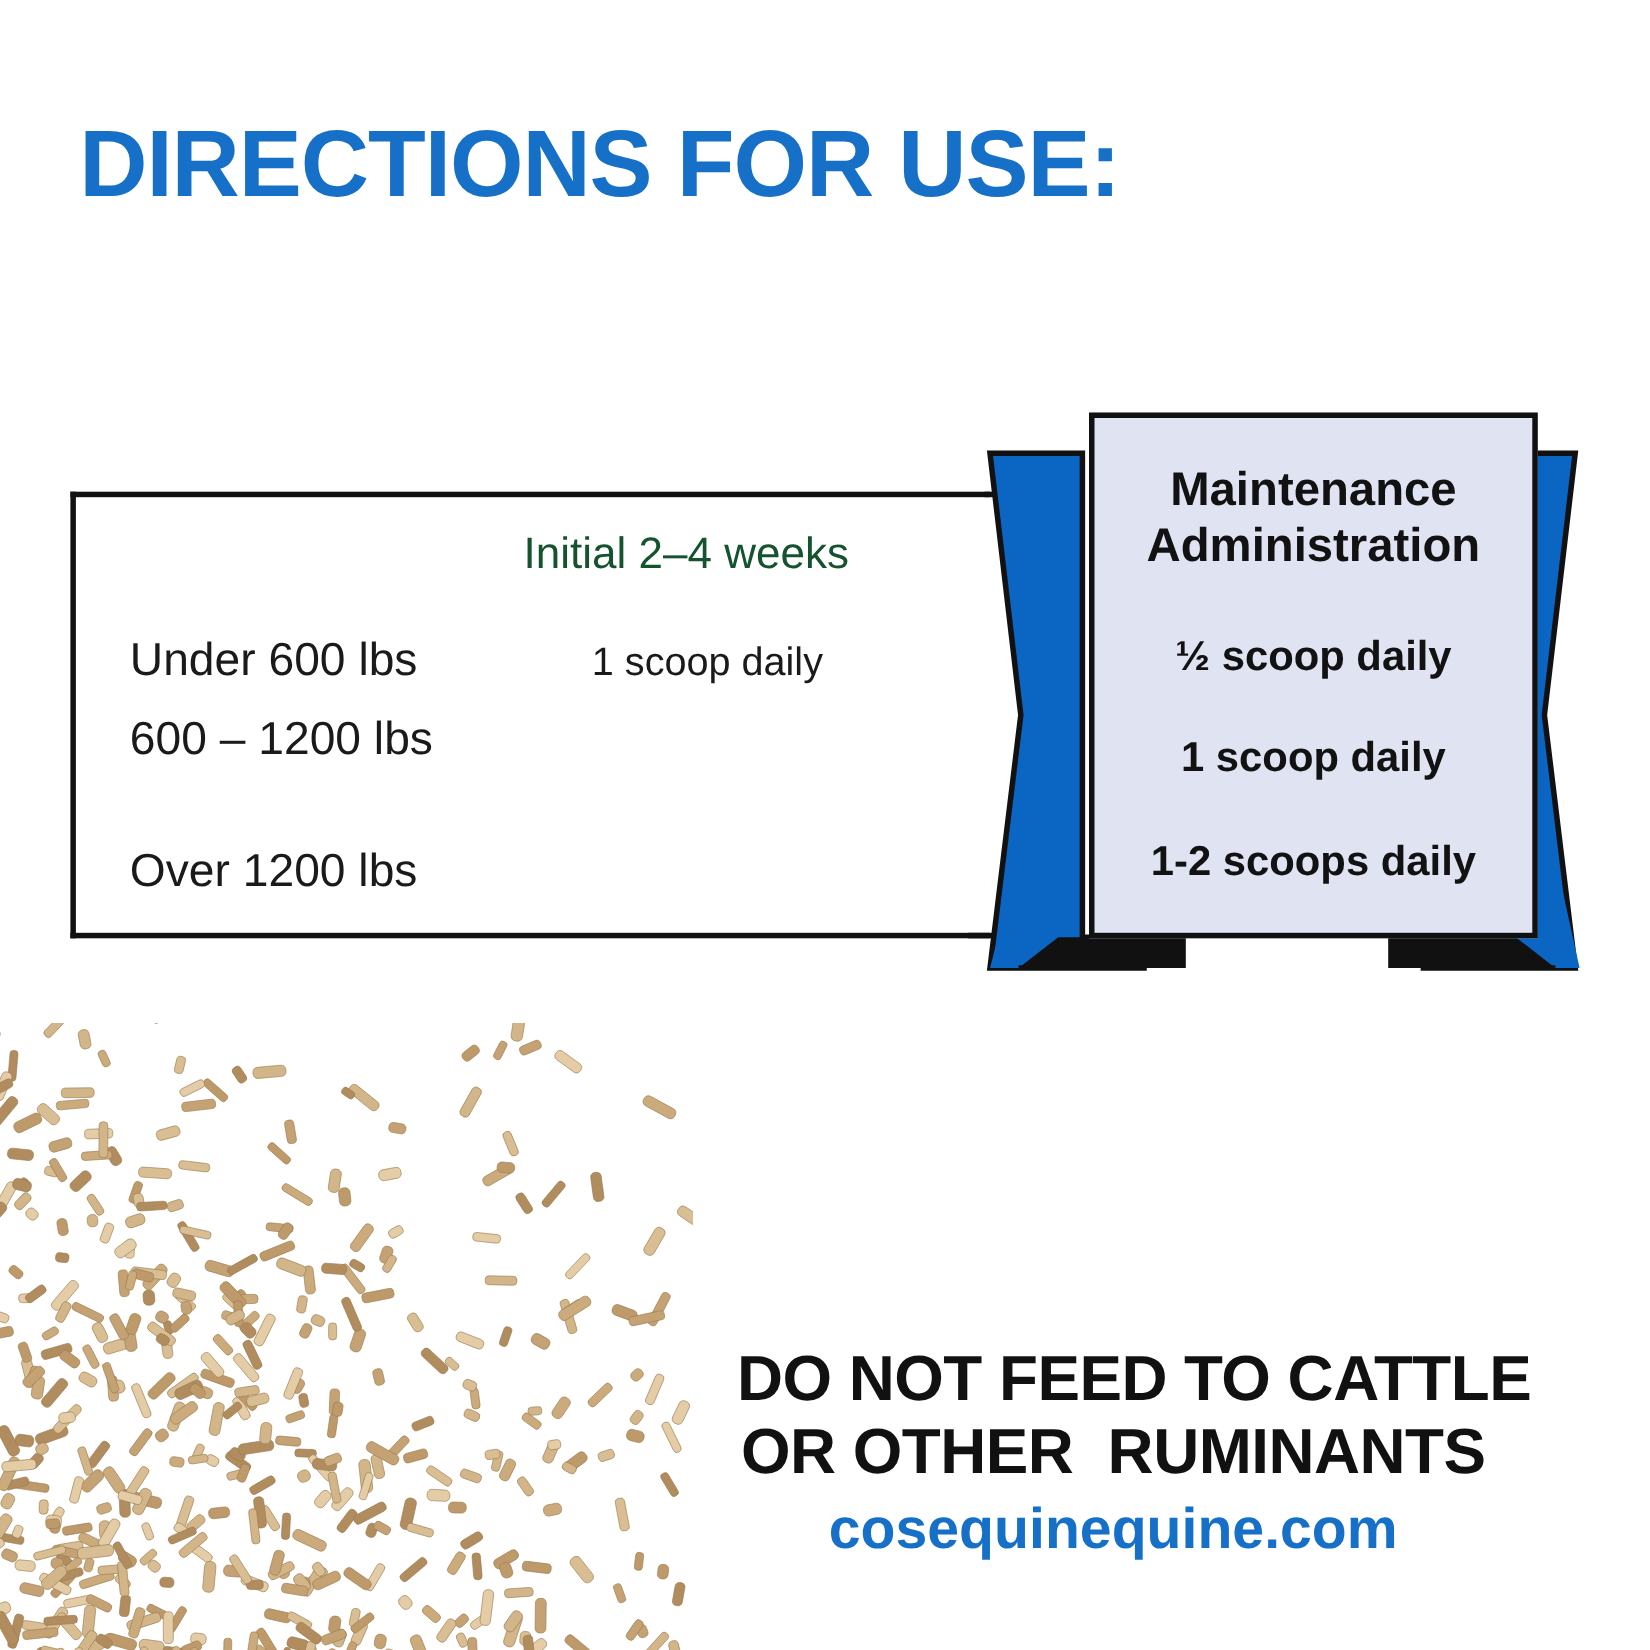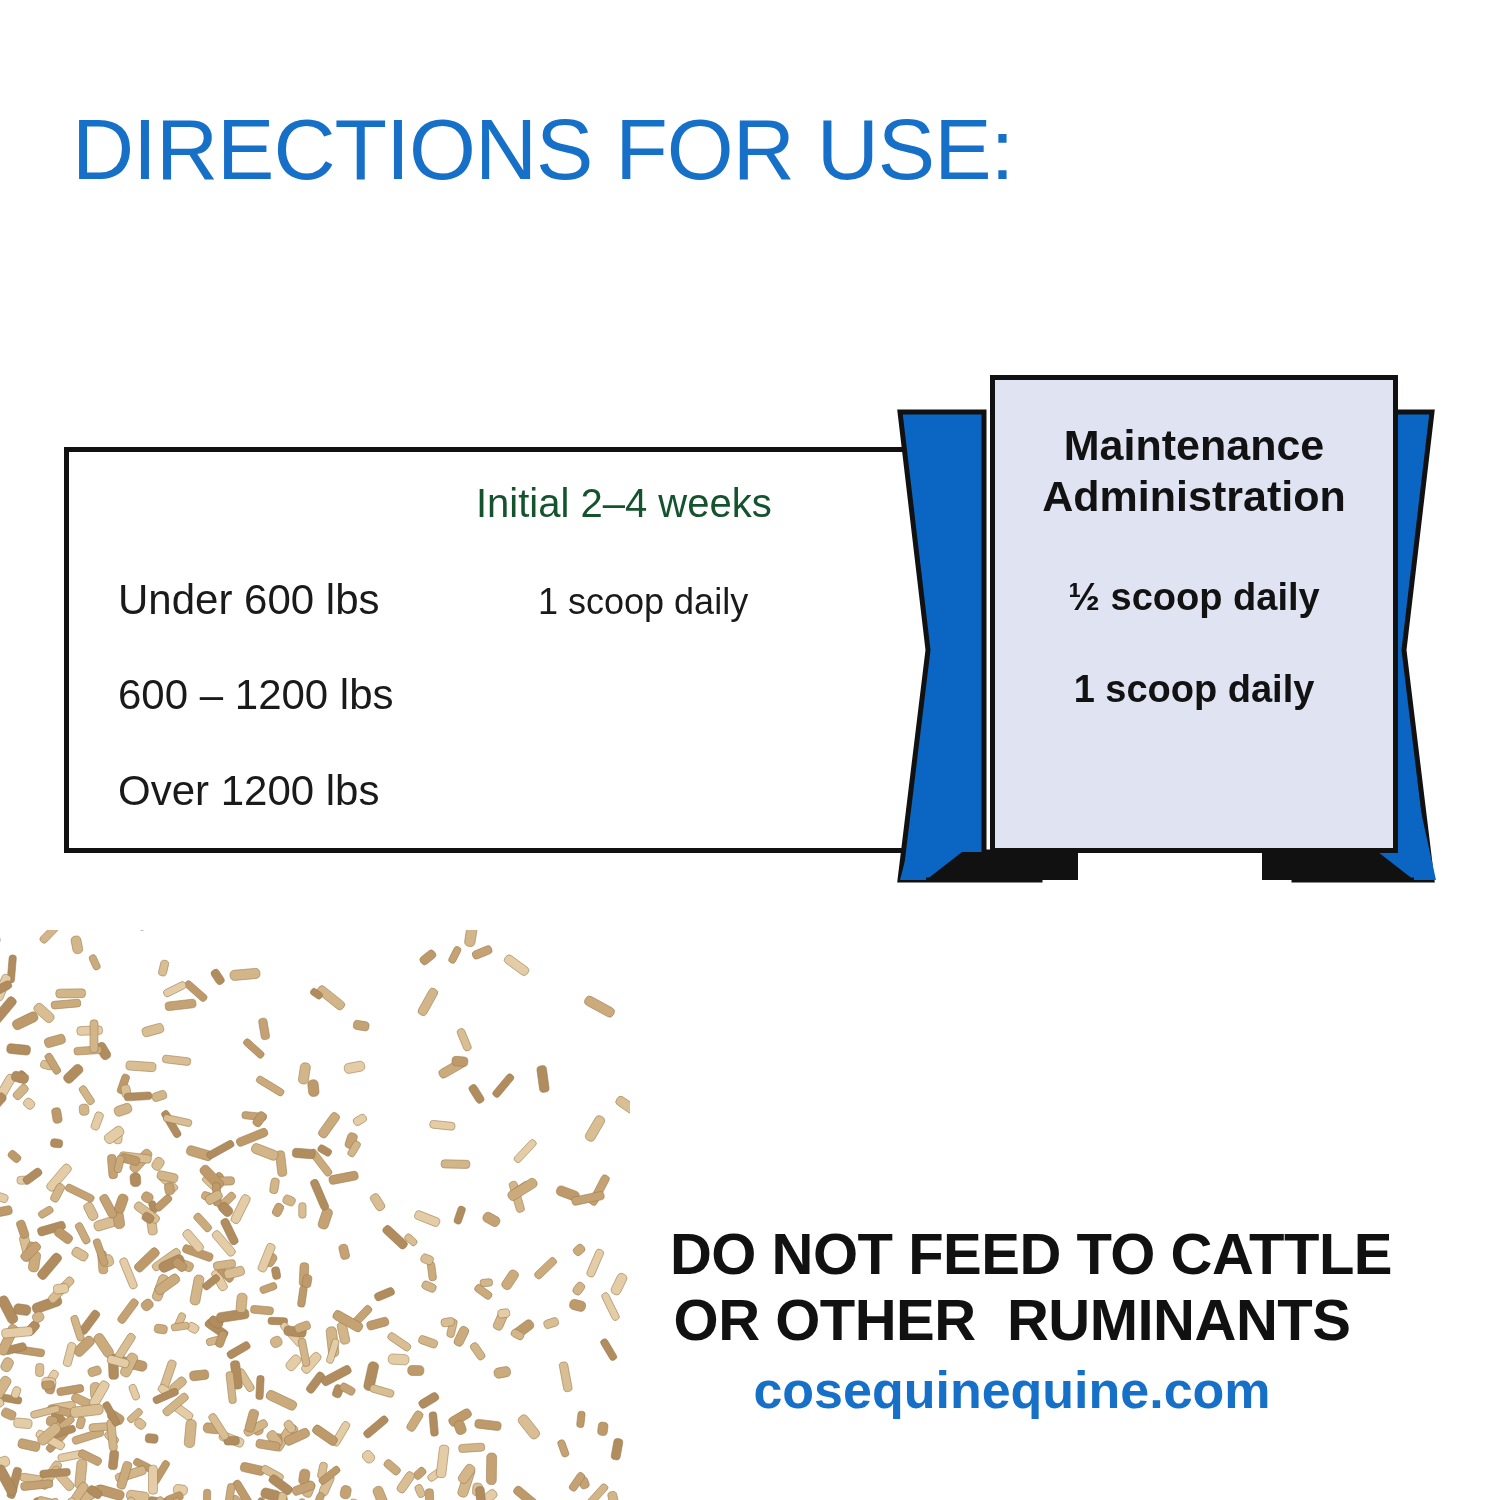--- a/index.html
+++ b/index.html
@@ -16,21 +16,21 @@
     font-family: "Liberation Sans", sans-serif;
   }
 
   
   #title {
     position: absolute;
     left: 72px;
     top: 101px;
     font-size: 86px;
     line-height: 96px;
-    font-weight: normal;
+    font-weight: bold;
     letter-spacing: -1px;
     color: #1770C8;
     white-space: nowrap;
   }
 
   
   #table-box {
     position: absolute;
     left: 64px;
     top: 447px;
@@ -77,21 +77,21 @@
   }
   .tbl-dose {
     position: absolute;
     left: 538px;
     font-size: 36px;
     font-weight: normal;
     color: #1a1a1a;
     white-space: nowrap;
   }
   .row0 { top: 576px; }
-  .row1 { top: 671px; }
+  .row1 { top: 647px; }
   .row2 { top: 767px; }
   .drow0 { top: 581px; }
   .drow1 { top: 675px; }
   .drow2 { top: 771px; }
 
   
   #ribbon-svg {
     position: absolute;
     left: 880px;
     top: 360px;
@@ -215,20 +215,21 @@
     <path d="M 534,420 L 556,520 L 534,520 Z" fill="#0B66C3"></path>
   </svg>
 
   <div id="maint-panel">
     <div id="maint-title">
       <span>Maintenance</span><br>
       <span>Administration</span>
     </div>
     <div class="maint-dose mrow0">½ scoop daily</div>
     <div class="maint-dose mrow1">1 scoop daily</div>
+    <div class="maint-dose mrow2">1-2 scoops daily</div>
   </div>
 
   <svg id="pellets" viewBox="0 0 660 600" xmlns="http://www.w3.org/2000/svg">
     <defs>
       <linearGradient id="pg" x1="0" y1="0" x2="0" y2="1">
         <stop offset="0%" stop-color="#E0C59B"></stop>
         <stop offset="45%" stop-color="#CEA97B"></stop>
         <stop offset="100%" stop-color="#A8814F"></stop>
       </linearGradient>
       <clipPath id="pclip">

